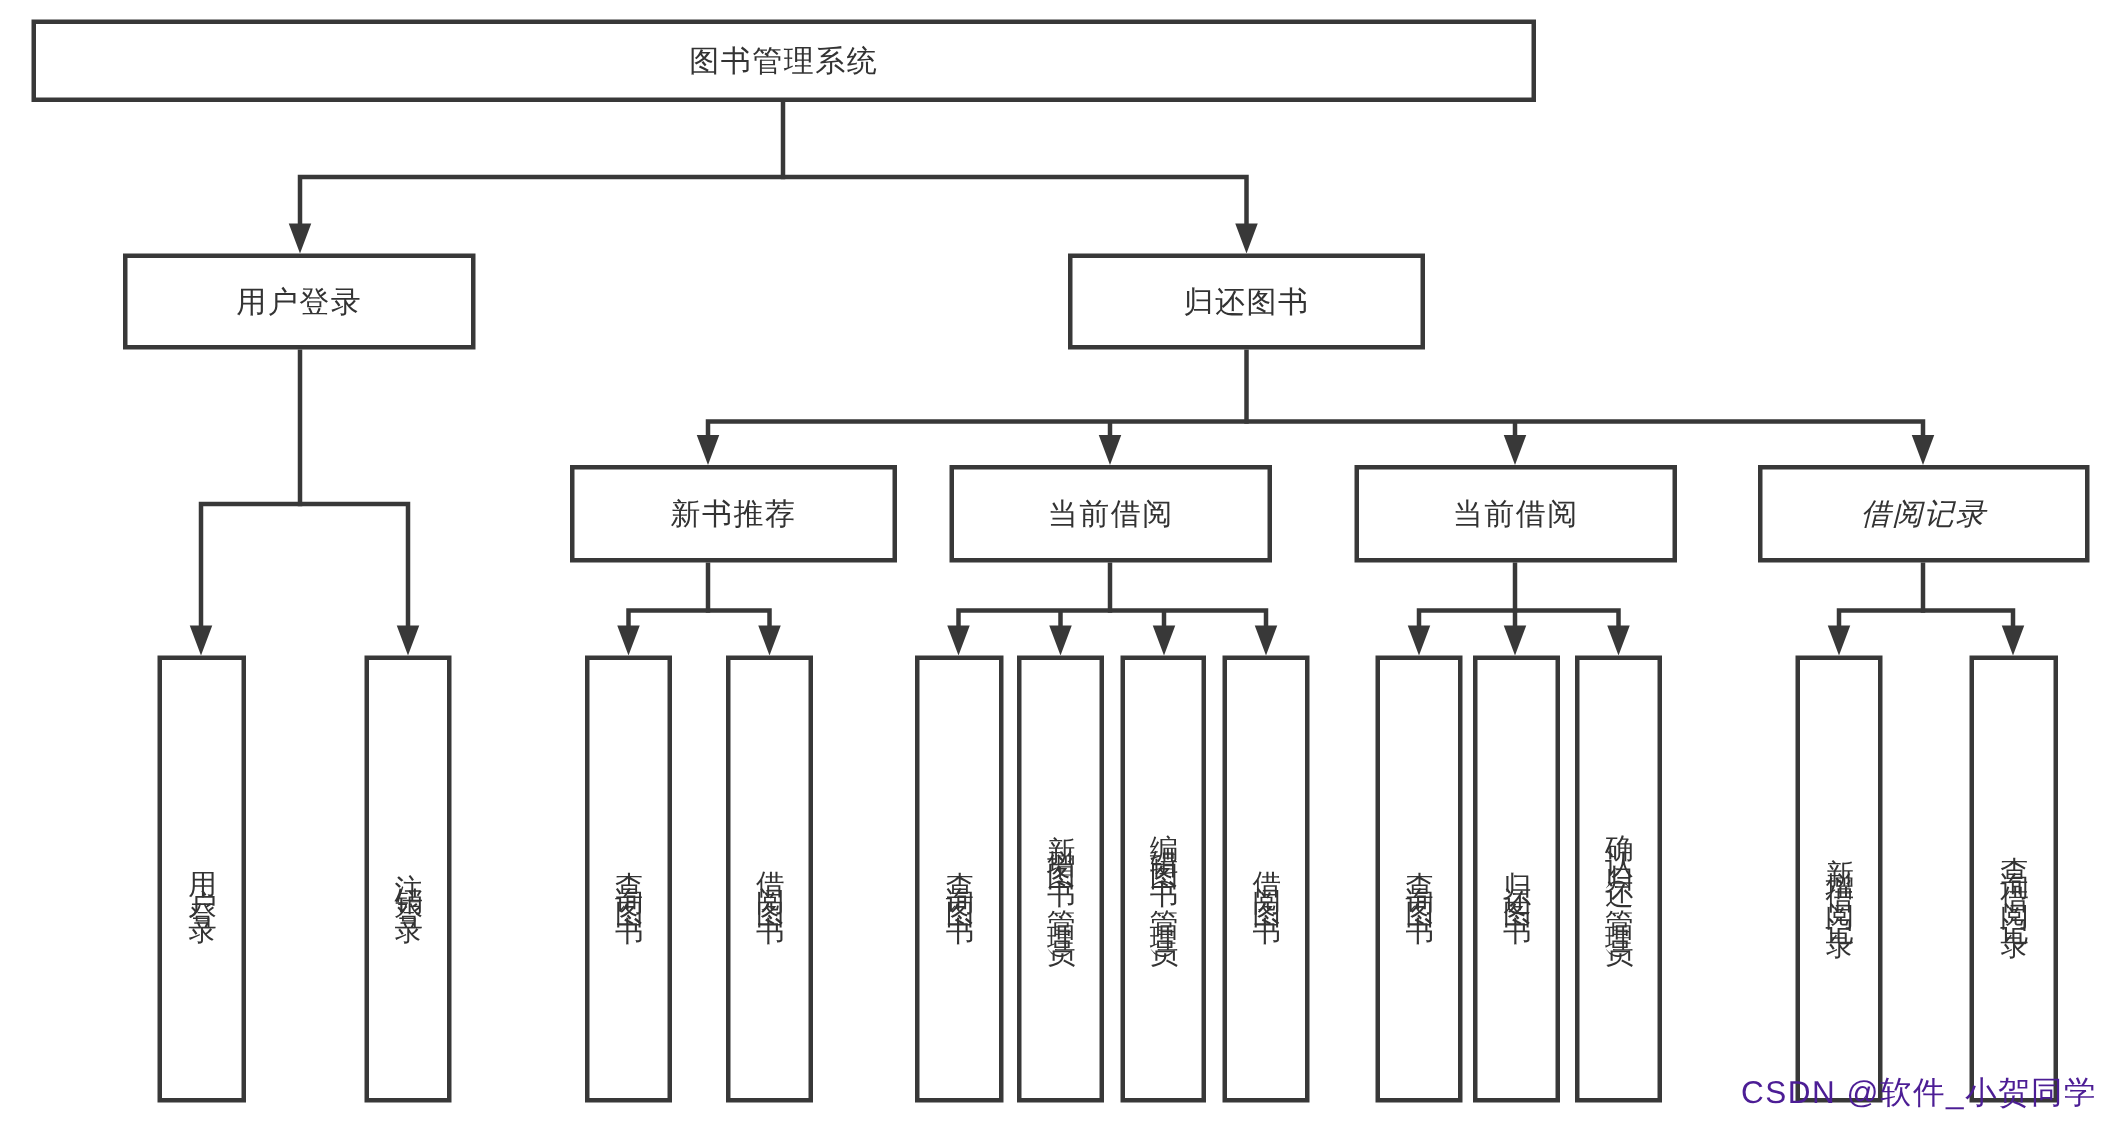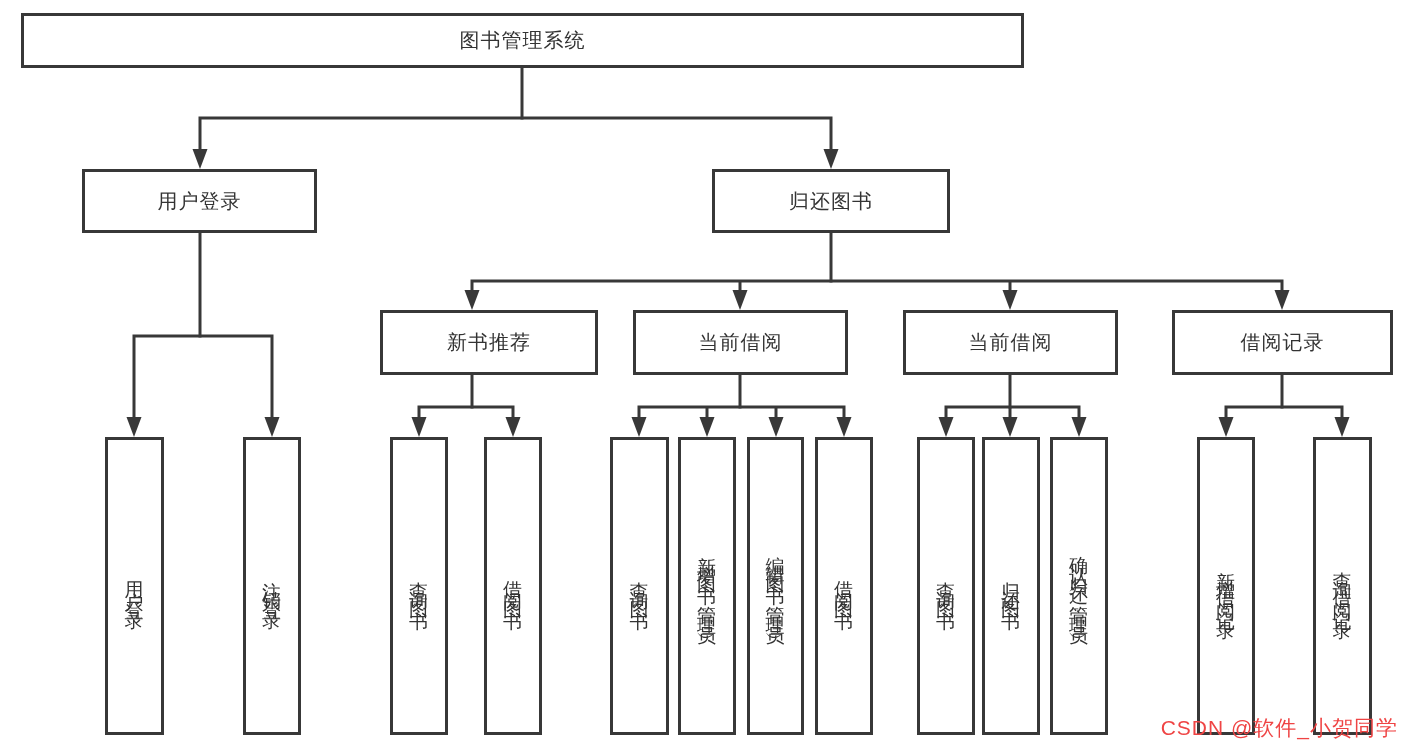--- a/index.html
+++ b/index.html
@@ -52,21 +52,21 @@
     font-size: 19px;
     line-height: 1;
     letter-spacing: 10px;
     white-space: nowrap;
   }
   #watermark {
     position: absolute;
     right: 7px;
     bottom: 5px;
     font-size: 21px;
-    color: #ef4444;
+    color: #4c1d95;
     letter-spacing: 1px;
     z-index: 3;
   }
 </style>
 </head>
 <body>
 
 <div id="stage">
 
   <svg id="connectors" viewBox="0 0 1405 747" xmlns="http://www.w3.org/2000/svg" aria-hidden="true">
@@ -125,21 +125,21 @@
   </svg>
 
   <div class="node" style="left:21px; top:13px; width:1003px; height:55px;">图书管理系统</div>
 
   <div class="node" style="left:82px; top:169px; width:235px; height:64px;">用户登录</div>
   <div class="node" style="left:712px; top:169px; width:238px; height:64px;">归还图书</div>
 
   <div class="node" style="left:380px; top:310px; width:218px; height:65px;">新书推荐</div>
   <div class="node" style="left:633px; top:310px; width:215px; height:65px;">当前借阅</div>
   <div class="node" style="left:903px; top:310px; width:215px; height:65px;">当前借阅</div>
-  <div class="node" style="left:1172px; top:310px; width:221px; height:65px;">借阅记录</div>
+  <div class="node" style="left:1172px; top:310px; width:221px; height:65px;font-style:italic;">借阅记录</div>
 
   <div class="leaf" style="left:105px; top:437px; width:59px; height:298px;">
     <span>用户登录</span>
   </div>
   <div class="leaf" style="left:243px; top:437px; width:58px; height:298px;">
     <span>注销登录</span>
   </div>
 
   <div class="leaf" style="left:390px; top:437px; width:58px; height:298px;">
     <span>查询图书</span>

